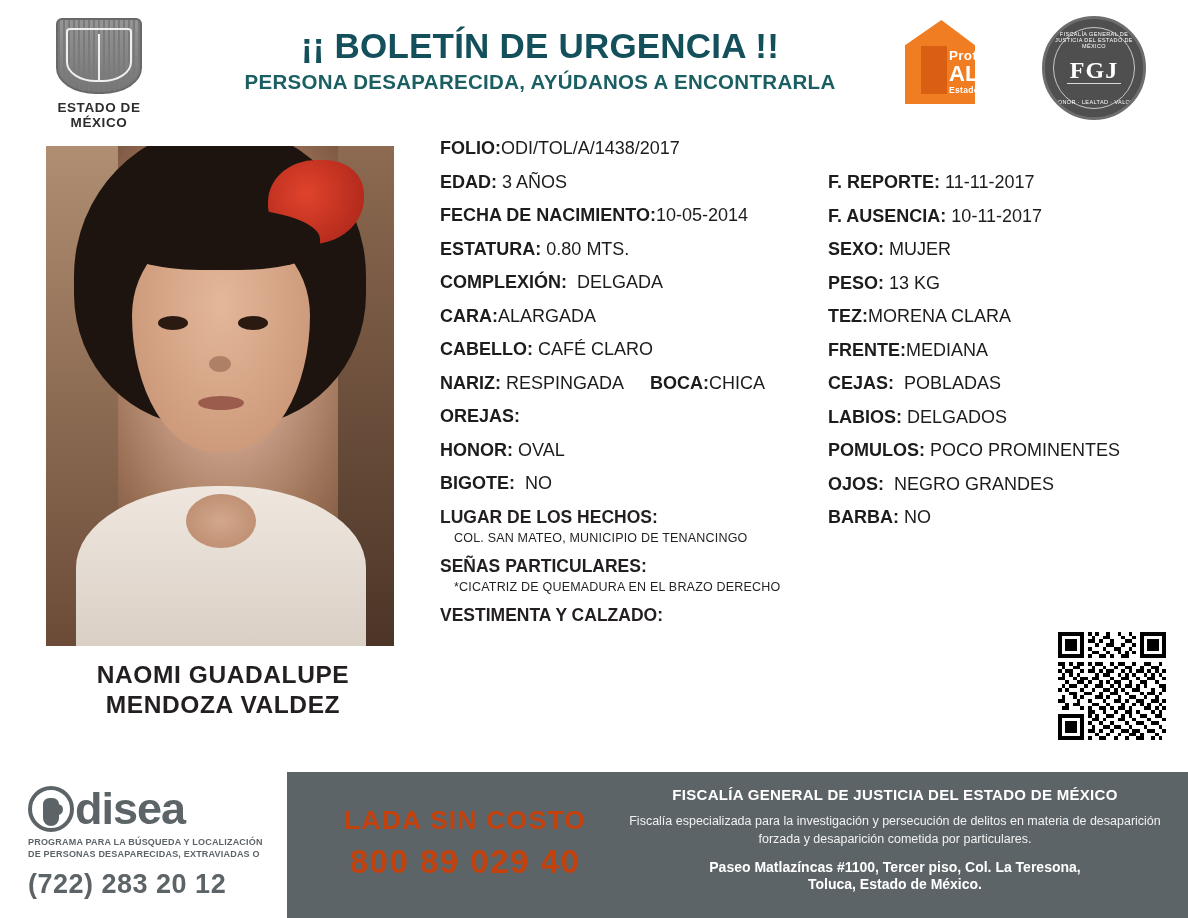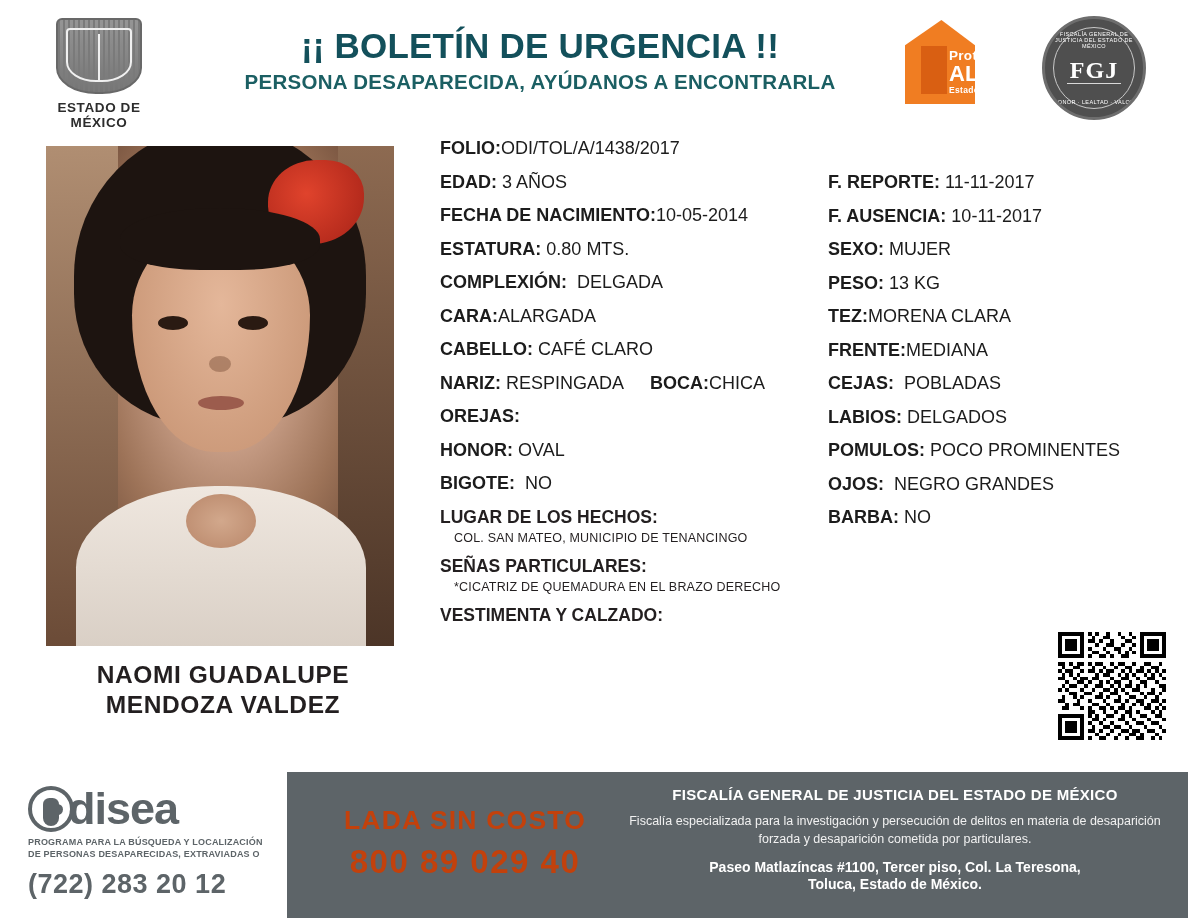--- a/index.html
+++ b/index.html
@@ -183,21 +183,21 @@
   }
   .lada-1 { font-size: 26.5px; font-weight: bold; letter-spacing: 1.2px; }
   .lada-2 { font-size: 33px; font-weight: bold; letter-spacing: 1.5px; margin-top: 7px; }
 
   .fiscalia { position: absolute; left: 615px; top: 786px; width: 560px; color: #fff; text-align: center; }
   .f-title { font-size: 15px; font-weight: bold; letter-spacing: .3px; }
   .f-desc { font-size: 12.5px; line-height: 18px; margin-top: 9px; color: #f1f1f1; }
   .f-addr { font-size: 14px; font-weight: bold; line-height: 17px; margin-top: 11px; }
 
   .odisea { position: absolute; left: 28px; top: 786px; width: 250px; }
-  .od-row { display: flex; align-items: center; }
+  .od-row { display: flex; align-items: center; gap: 7px; }
   .od-mark {
     width: 46px; height: 46px; border-radius: 50%;
     border: 4px solid #5d6468; position: relative; flex: none;
   }
   .od-mark:after {
     content:""; position: absolute; left: 11px; top: 8px; width: 16px; height: 28px;
     background: #5d6468; border-radius: 8px 8px 10px 10px;
   }
   .od-mark:before {
     content:""; position: absolute; right: 7px; top: 14px; width: 11px; height: 11px;

